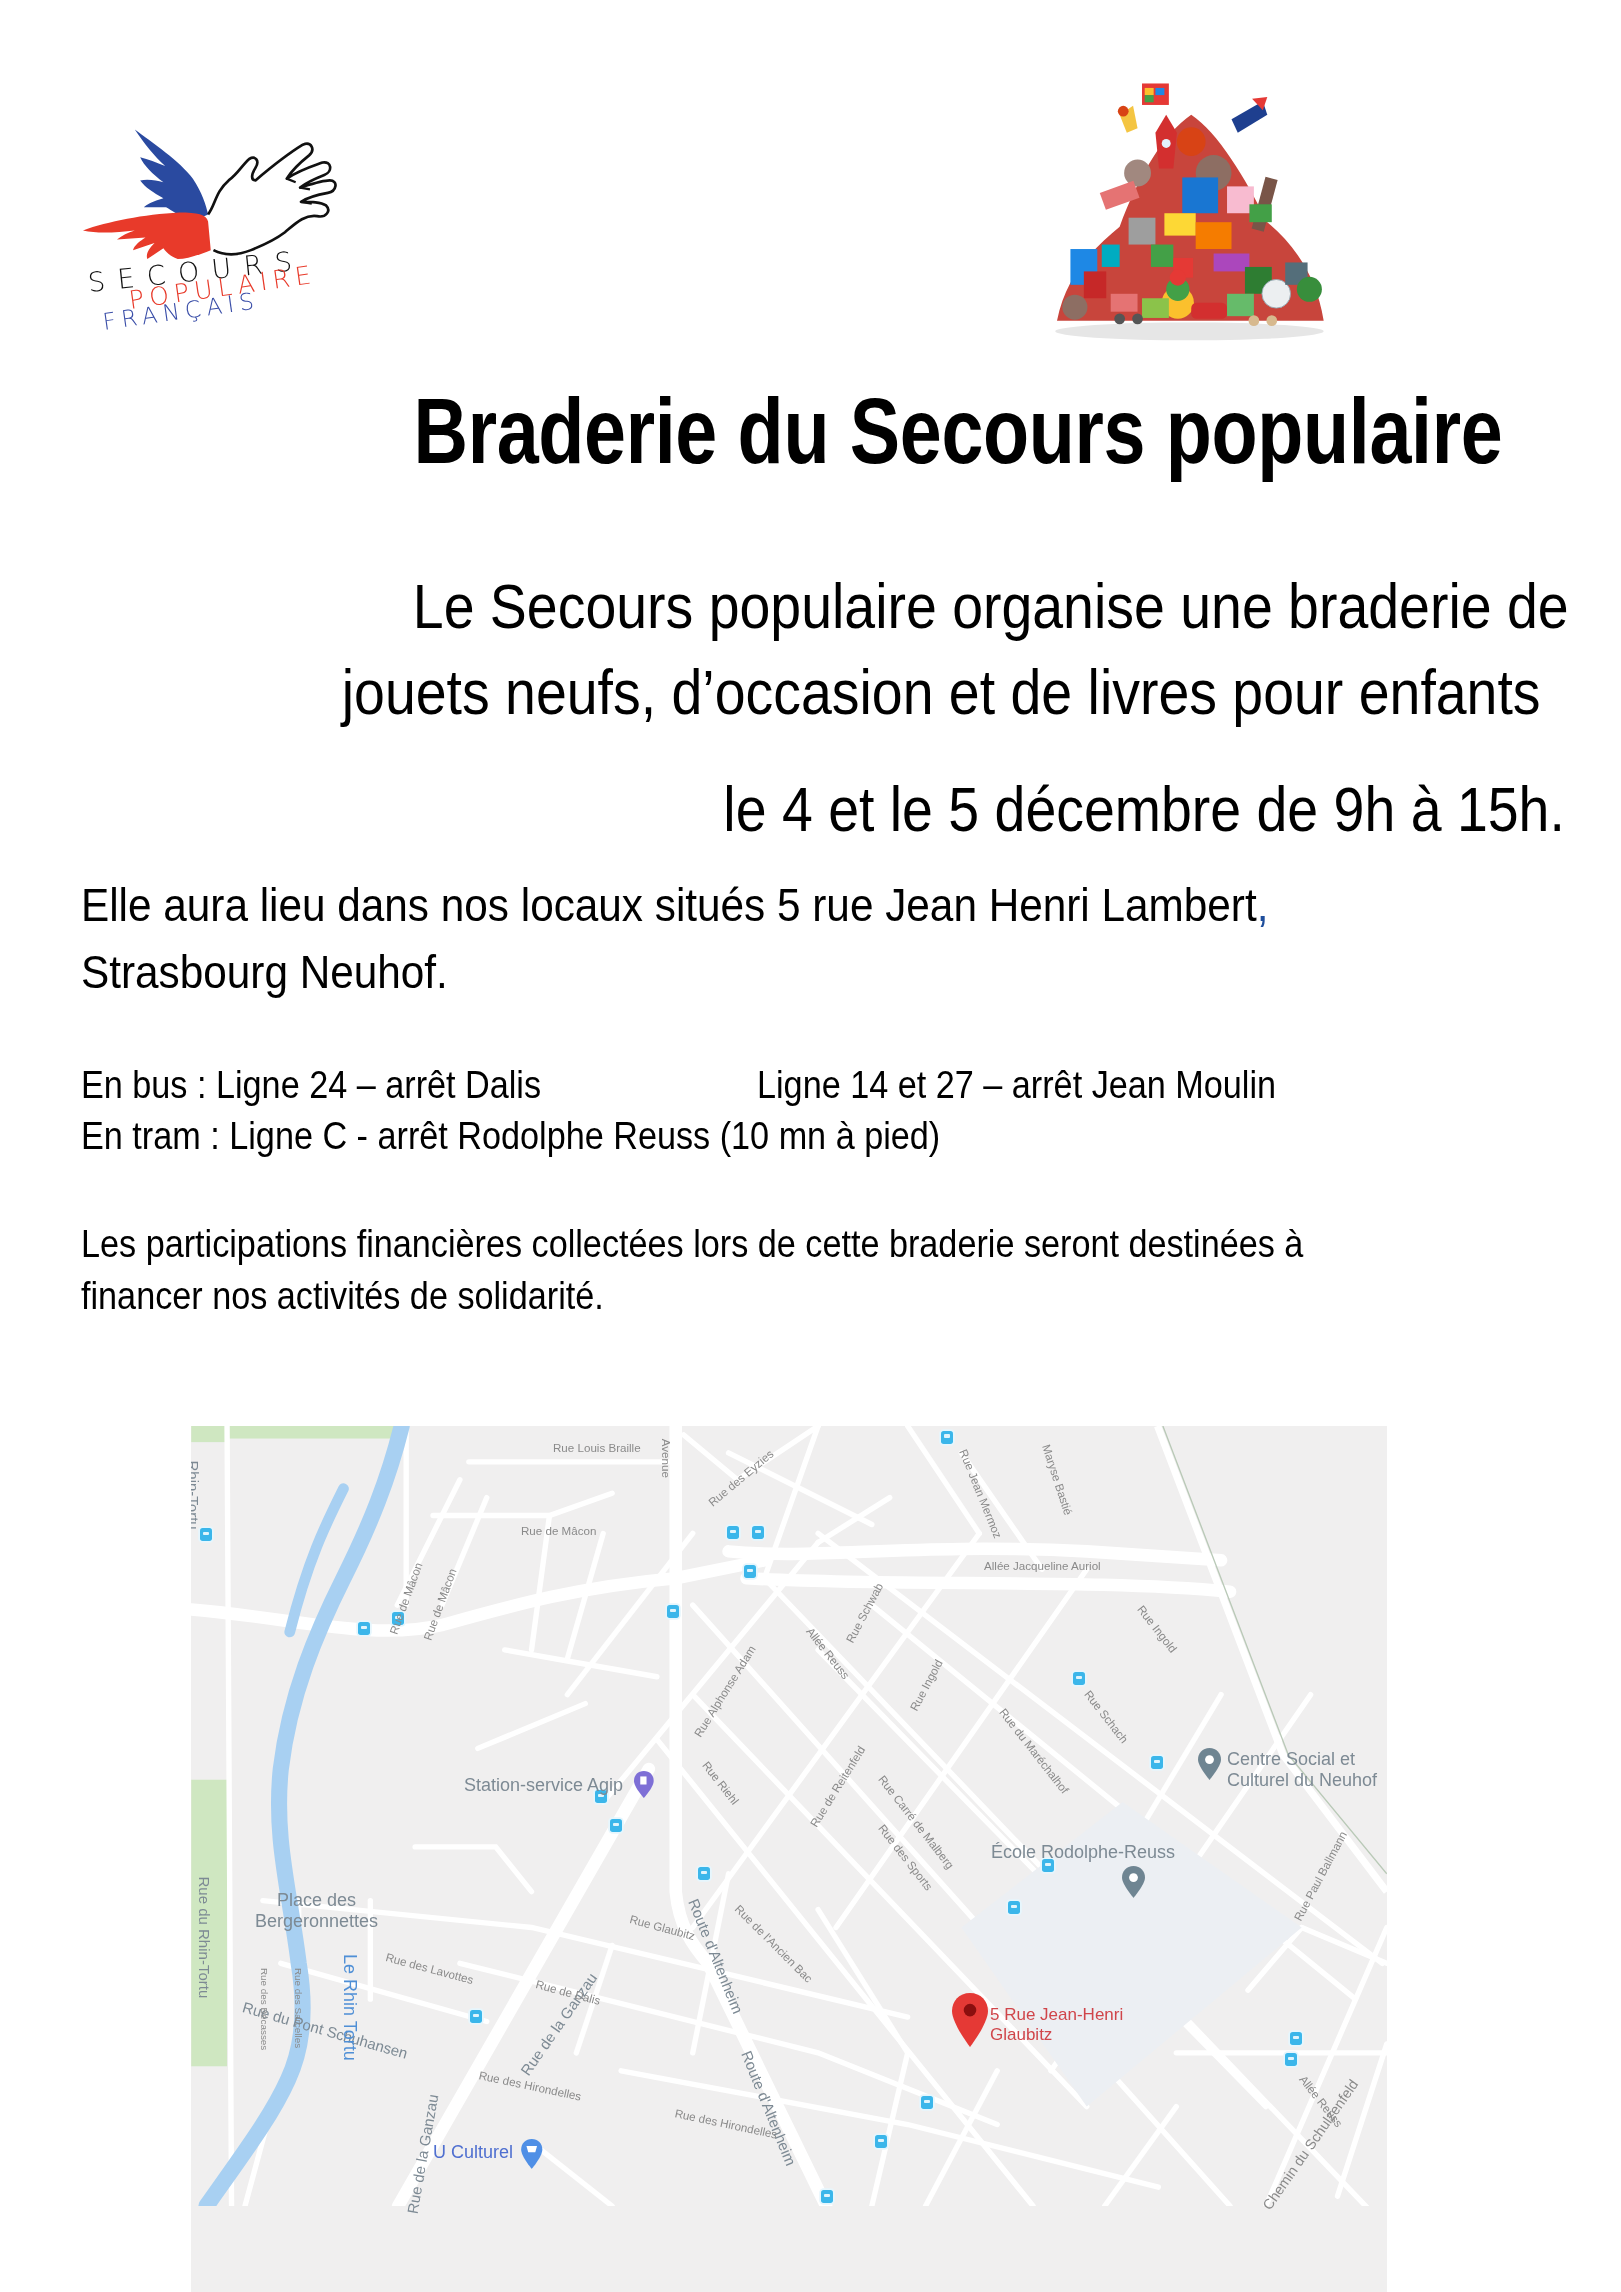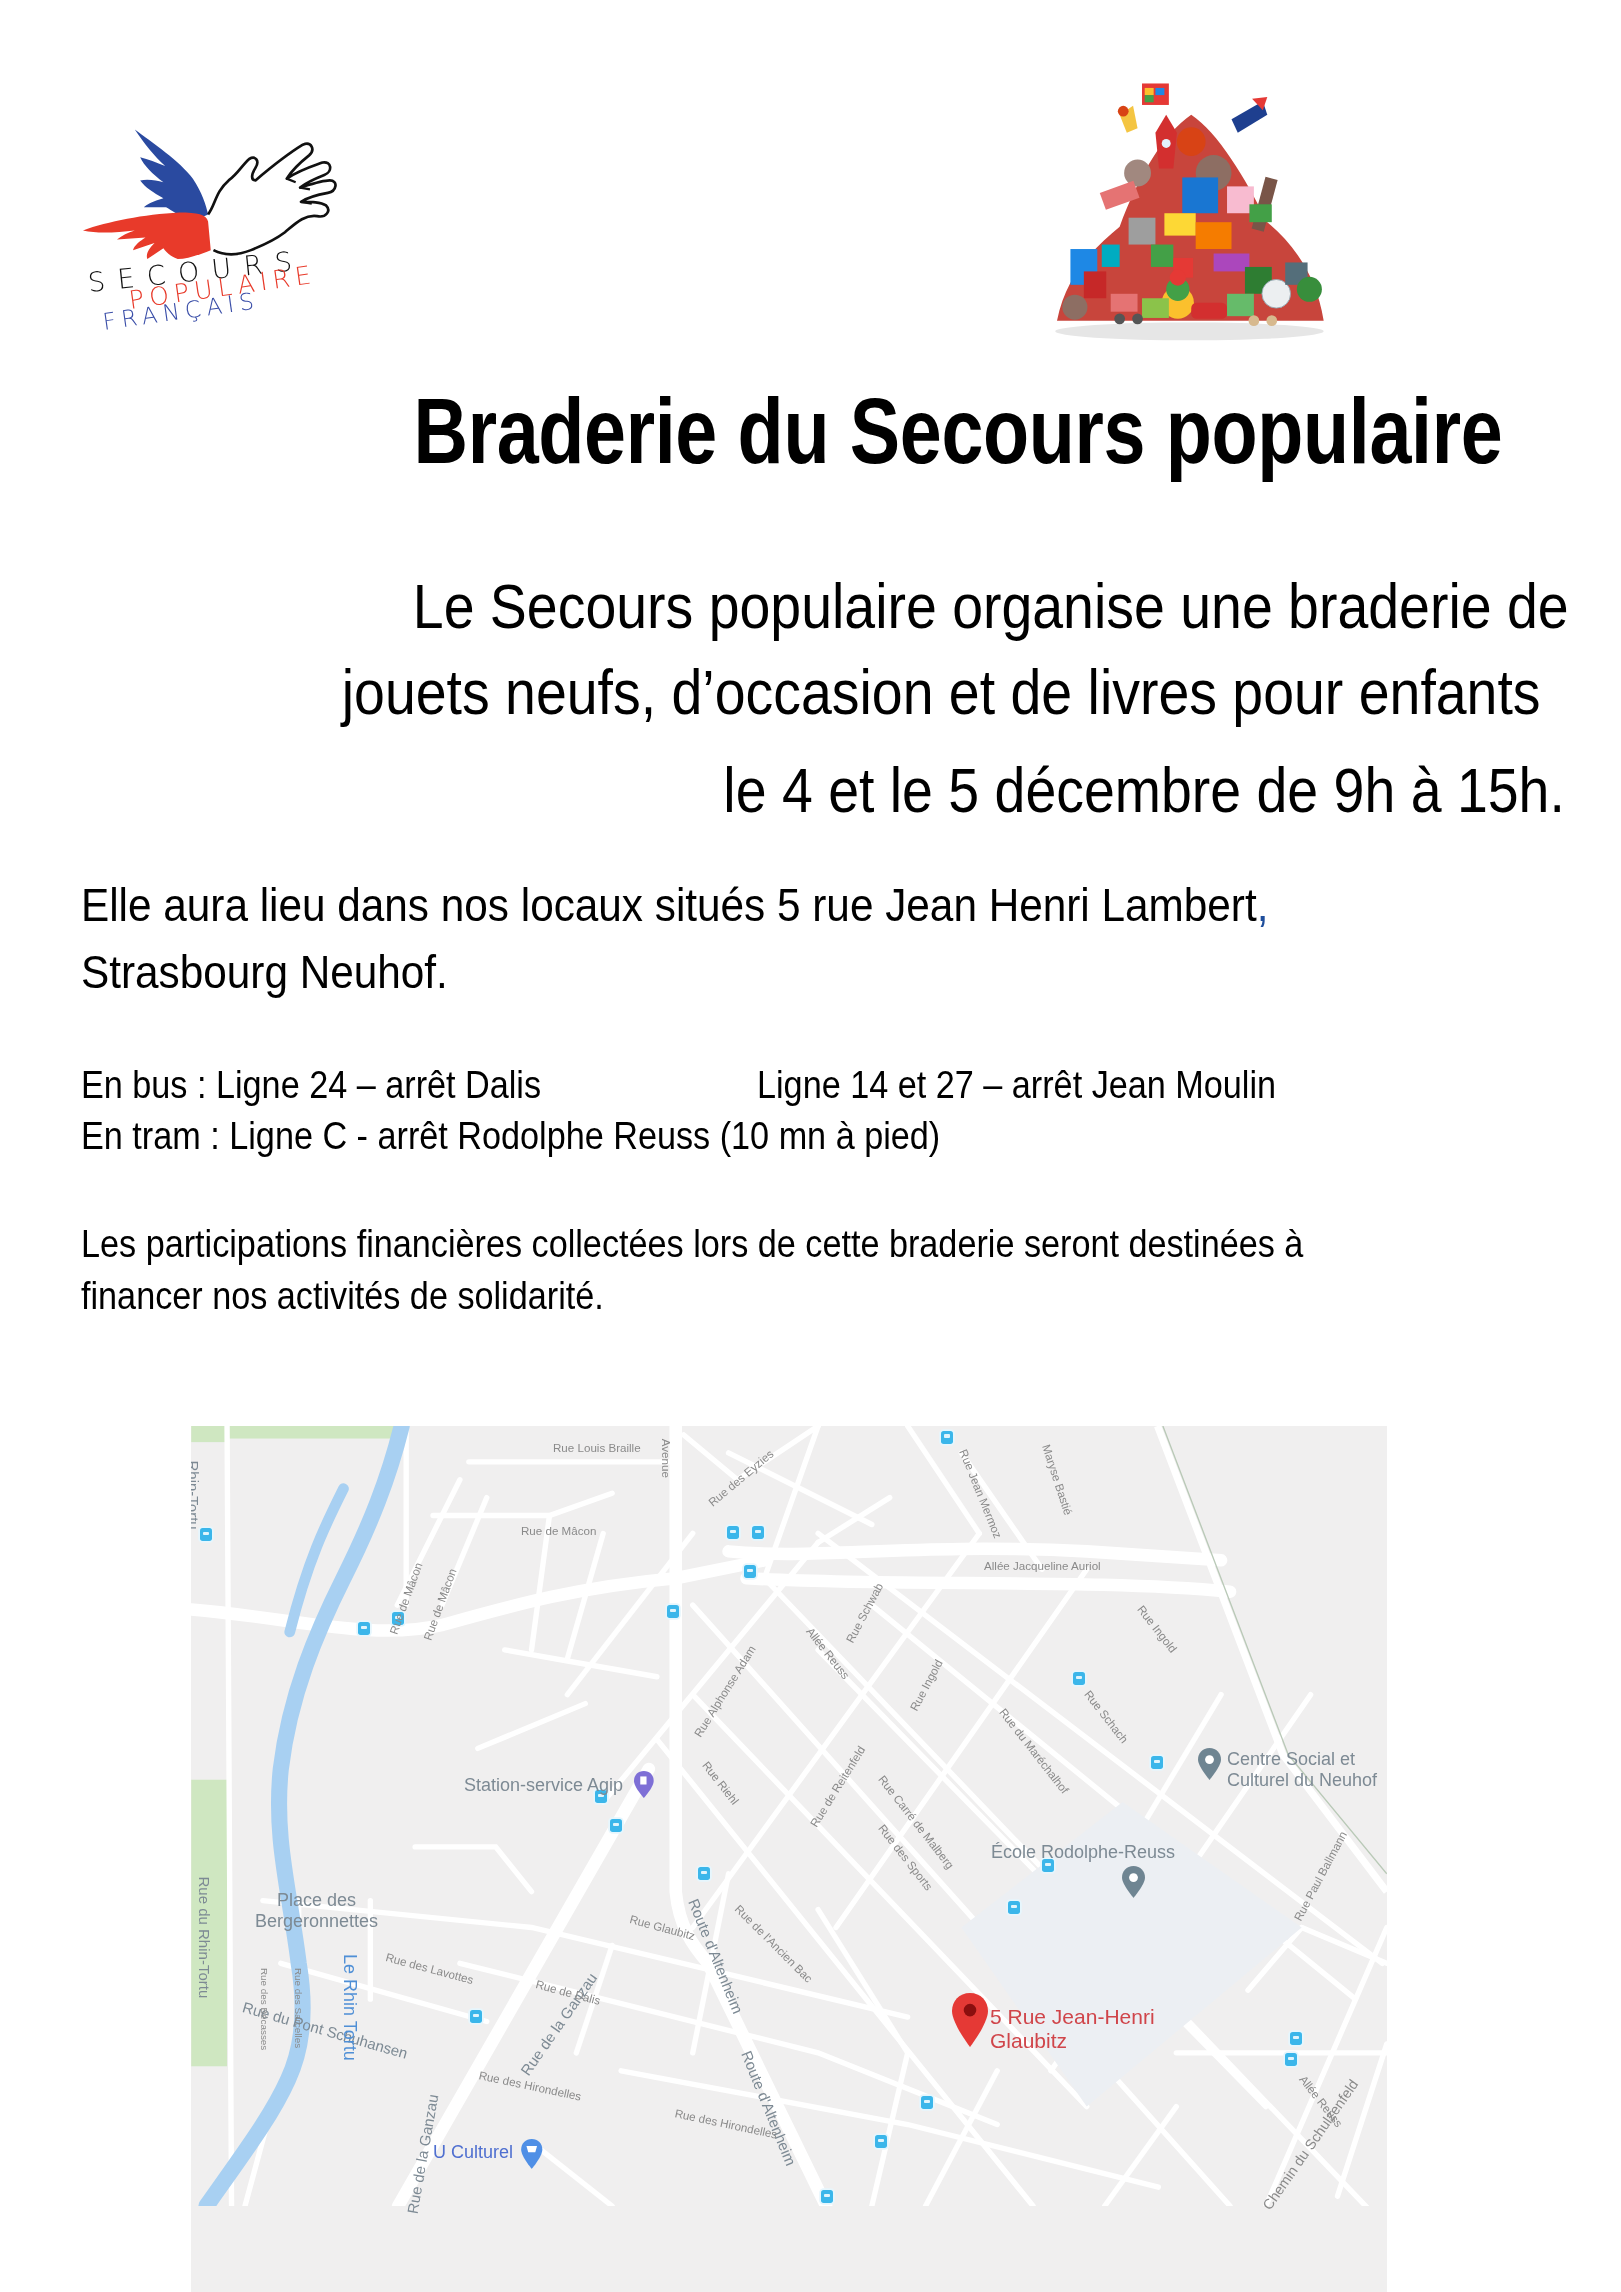--- a/index.html
+++ b/index.html
@@ -21,21 +21,21 @@
   .transit { font-size: 38px; transform: scaleX(0.9); transform-origin: 0 0; }
   .note { left: 81px; font-size: 38px; transform: scaleX(0.9); transform-origin: 0 0; }
 
   
   #map { left: 191px; top: 1426px; width: 1196px; height: 876px; background: #f0efef; overflow: hidden; }
   #map svg { position: absolute; left: 0; top: 0; }
   .mlabel { position: absolute; white-space: nowrap; color: #8a8a8a; font-size: 11.6px; line-height: 1; transform-origin: 0 50%; font-family: "Liberation Sans", sans-serif; }
   .mlabel.big { font-size: 18px; color: #7d8a94; }
   .mlabel.poi { font-size: 18px; color: #7d8a94; line-height: 1.15; }
   .mlabel.water { font-size: 18px; color: #4f8fd6; }
-  .mlabel.dest { font-size: 21px; color: #d0454a; line-height: 1.15; }
+  .mlabel.dest { font-size: 17px; color: #d0454a; line-height: 1.15; }
   .bus { position: absolute; width: 11.6px; height: 13.4px; background: #3bb6ea; border-radius: 2.7px; box-shadow: 0 0 0 1.8px #e6f6fd; }
   .bus::after { content: ""; position: absolute; left: 2.7px; top: 3.6px; width: 6.3px; height: 3.6px; background: #dff4fc; border-radius: 0.9px; }
   .pin { position: absolute; }
 </style>
 </head>
 <body>
 
 <div class="abs" style="left:81px; top:125px; width:264px; height:215px;">
   <svg width="264" height="143" viewBox="0 0 295 160" style="position:absolute;left:0;top:0;">
 
@@ -106,21 +106,21 @@
 <div class="center-wrap" id="title">
   <span>Braderie du Secours populaire</span>
 </div>
 
 <div class="center-wrap intro" style="top:575px;padding-left:25px;">
   <span>Le Secours populaire organise une braderie de</span>
 </div>
 <div class="center-wrap intro" style="top:661px;">
   <span>jouets neufs, d’occasion et de livres pour enfants</span>
 </div>
-<div class="center-wrap intro" style="top:759px;">
+<div class="center-wrap intro" style="top:778px;">
   <span>le 4 et le 5 décembre de 9h à 15h.</span>
 </div>
 
 <div class="line addr" style="top:881px;"><span>Elle aura lieu dans nos locaux situés 5 rue Jean Henri Lambert</span><span class="blue-comma">,</span></div>
 <div class="line addr" style="top:948px;">Strasbourg Neuhof.</div>
 
 <div class="line transit" style="left:81px; top:1066px;">En bus : Ligne 24 – arrêt Dalis</div>
 <div class="line transit" style="left:757px; top:1066px;">Ligne 14 et 27 – arrêt Jean Moulin</div>
 <div class="line transit" style="left:81px; top:1117px;">En tram : Ligne C -  arrêt Rodolphe Reuss (10 mn à pied)</div>
 

